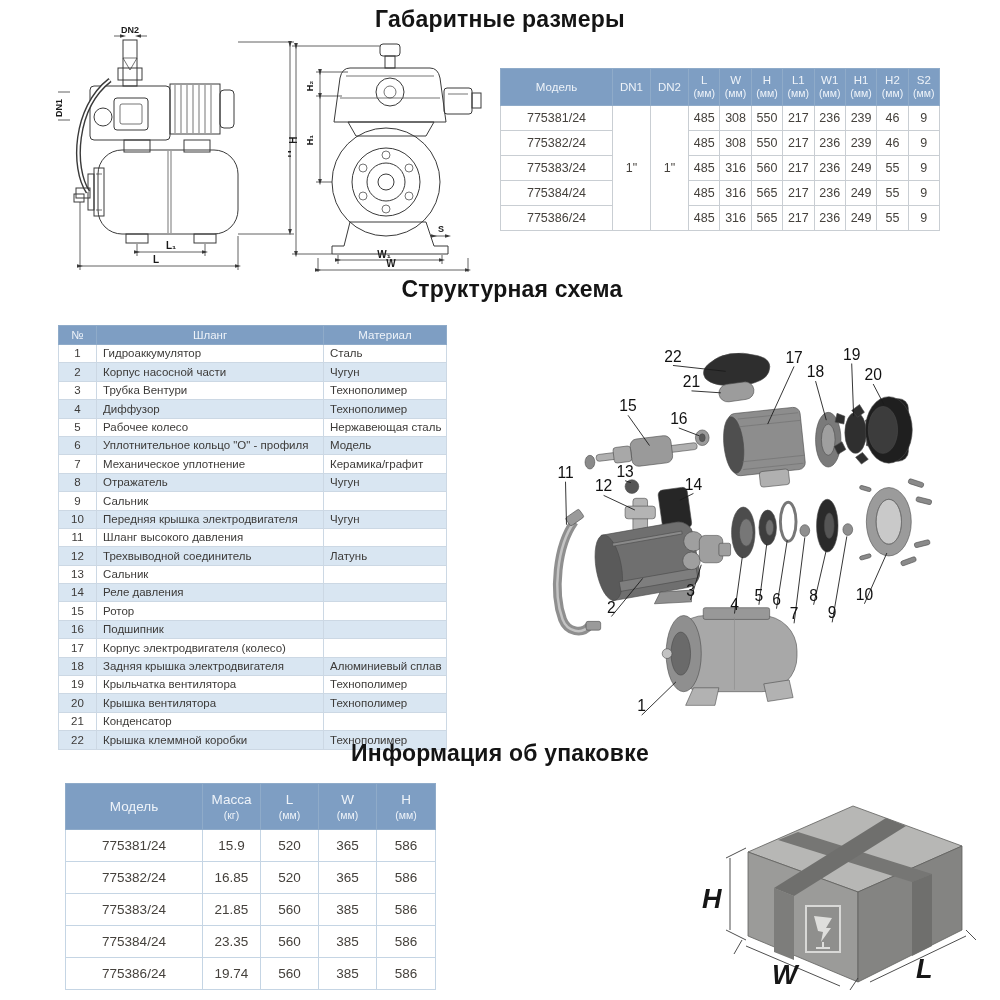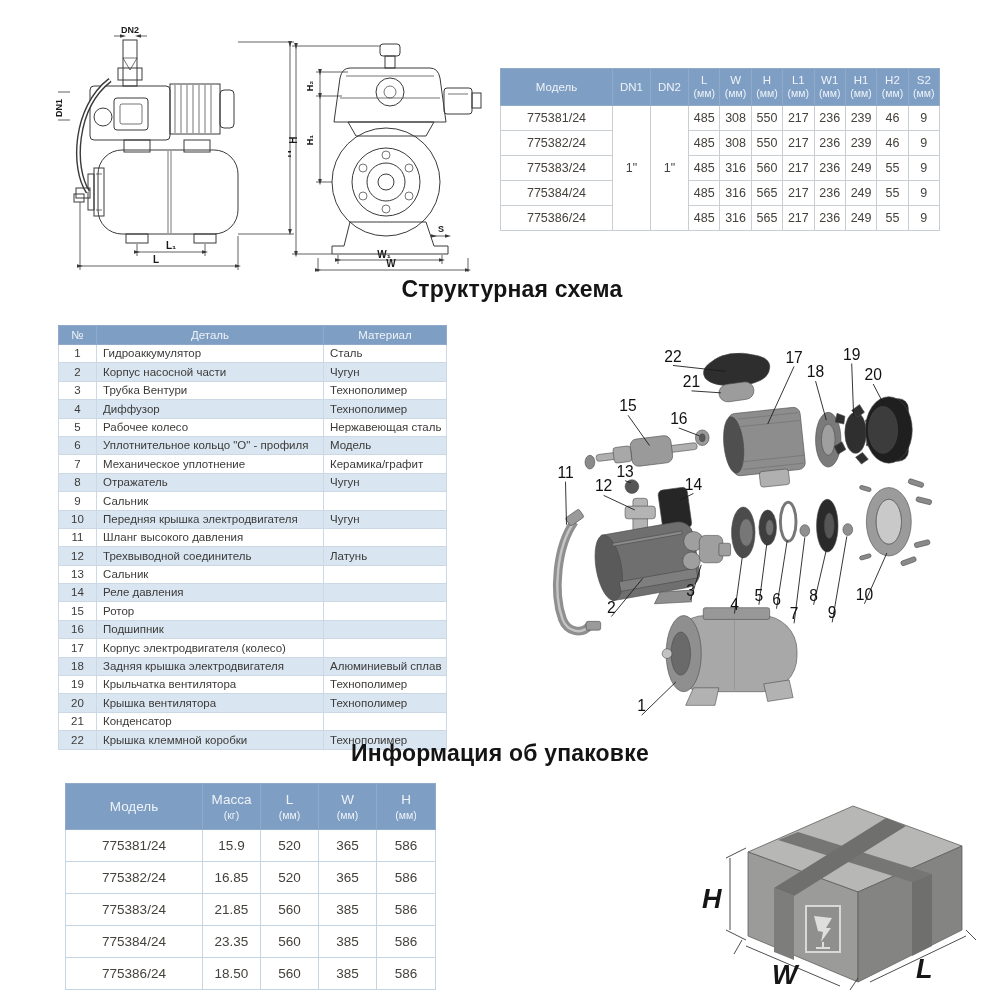--- a/index.html
+++ b/index.html
@@ -40,20 +40,21 @@
   .leader{stroke:#1a1a1a;stroke-width:.9;}
   .pnum{font-size:16px;fill:#111;text-anchor:middle;font-family:"Liberation Sans",sans-serif;}
   .boxlbl{font-size:27px;font-weight:bold;font-style:italic;fill:#161616;}
   svg{position:absolute;}
 </style>
 </head>
 <body>
 
 <div class="page">
 
+  <h2 class="sec-title" style="top:6px;">Габаритные размеры</h2>
 
   <svg class="tech" style="left:52px;top:22px;" width="248" height="250" viewBox="0 0 248 250">
     <defs>
       <marker id="ar" markerWidth="8" markerHeight="8" refX="4" refY="2.4" orient="auto">
         <polygon points="0,0 8,2.4 0,4.8" fill="#3a3a3a"></polygon>
       </marker>
     </defs>
     <g>
 
       <line class="dim" x1="62" y1="14" x2="71" y2="14" marker-end="url(#ar)"></line>
@@ -278,21 +279,21 @@
 
   <table class="parts-table">
     <colgroup>
         <col style="width:38px">
         <col style="width:227px">
         <col style="width:123px">
       </colgroup>
     <thead>
       <tr>
           <th>№</th>
-          <th>Деталь</th>
+          <th>Шланг</th>
           <th>Материал</th>
         </tr>
     </thead>
     <tbody>
         <tr>
           <td>1</td>
           <td>Гидроаккумулятор</td>
           <td>Сталь</td>
         </tr>
         <tr>
@@ -609,21 +610,21 @@
         </tr>
         <tr>
           <td>775384/24</td>
           <td>23.35</td>
           <td>560</td>
           <td>385</td>
           <td>586</td>
         </tr>
         <tr>
           <td>775386/24</td>
-          <td>18.50</td>
+          <td>19.74</td>
           <td>560</td>
           <td>385</td>
           <td>586</td>
         </tr>
       </tbody>
   </table>
 
   <svg style="left:690px;top:778px;" width="305" height="220" viewBox="0 0 305 220">
     <g stroke="#5f5f5d" stroke-width="0.8">
       <polygon points="58,74 163,28 272,68 168,114" fill="#b7b7b5"></polygon>

